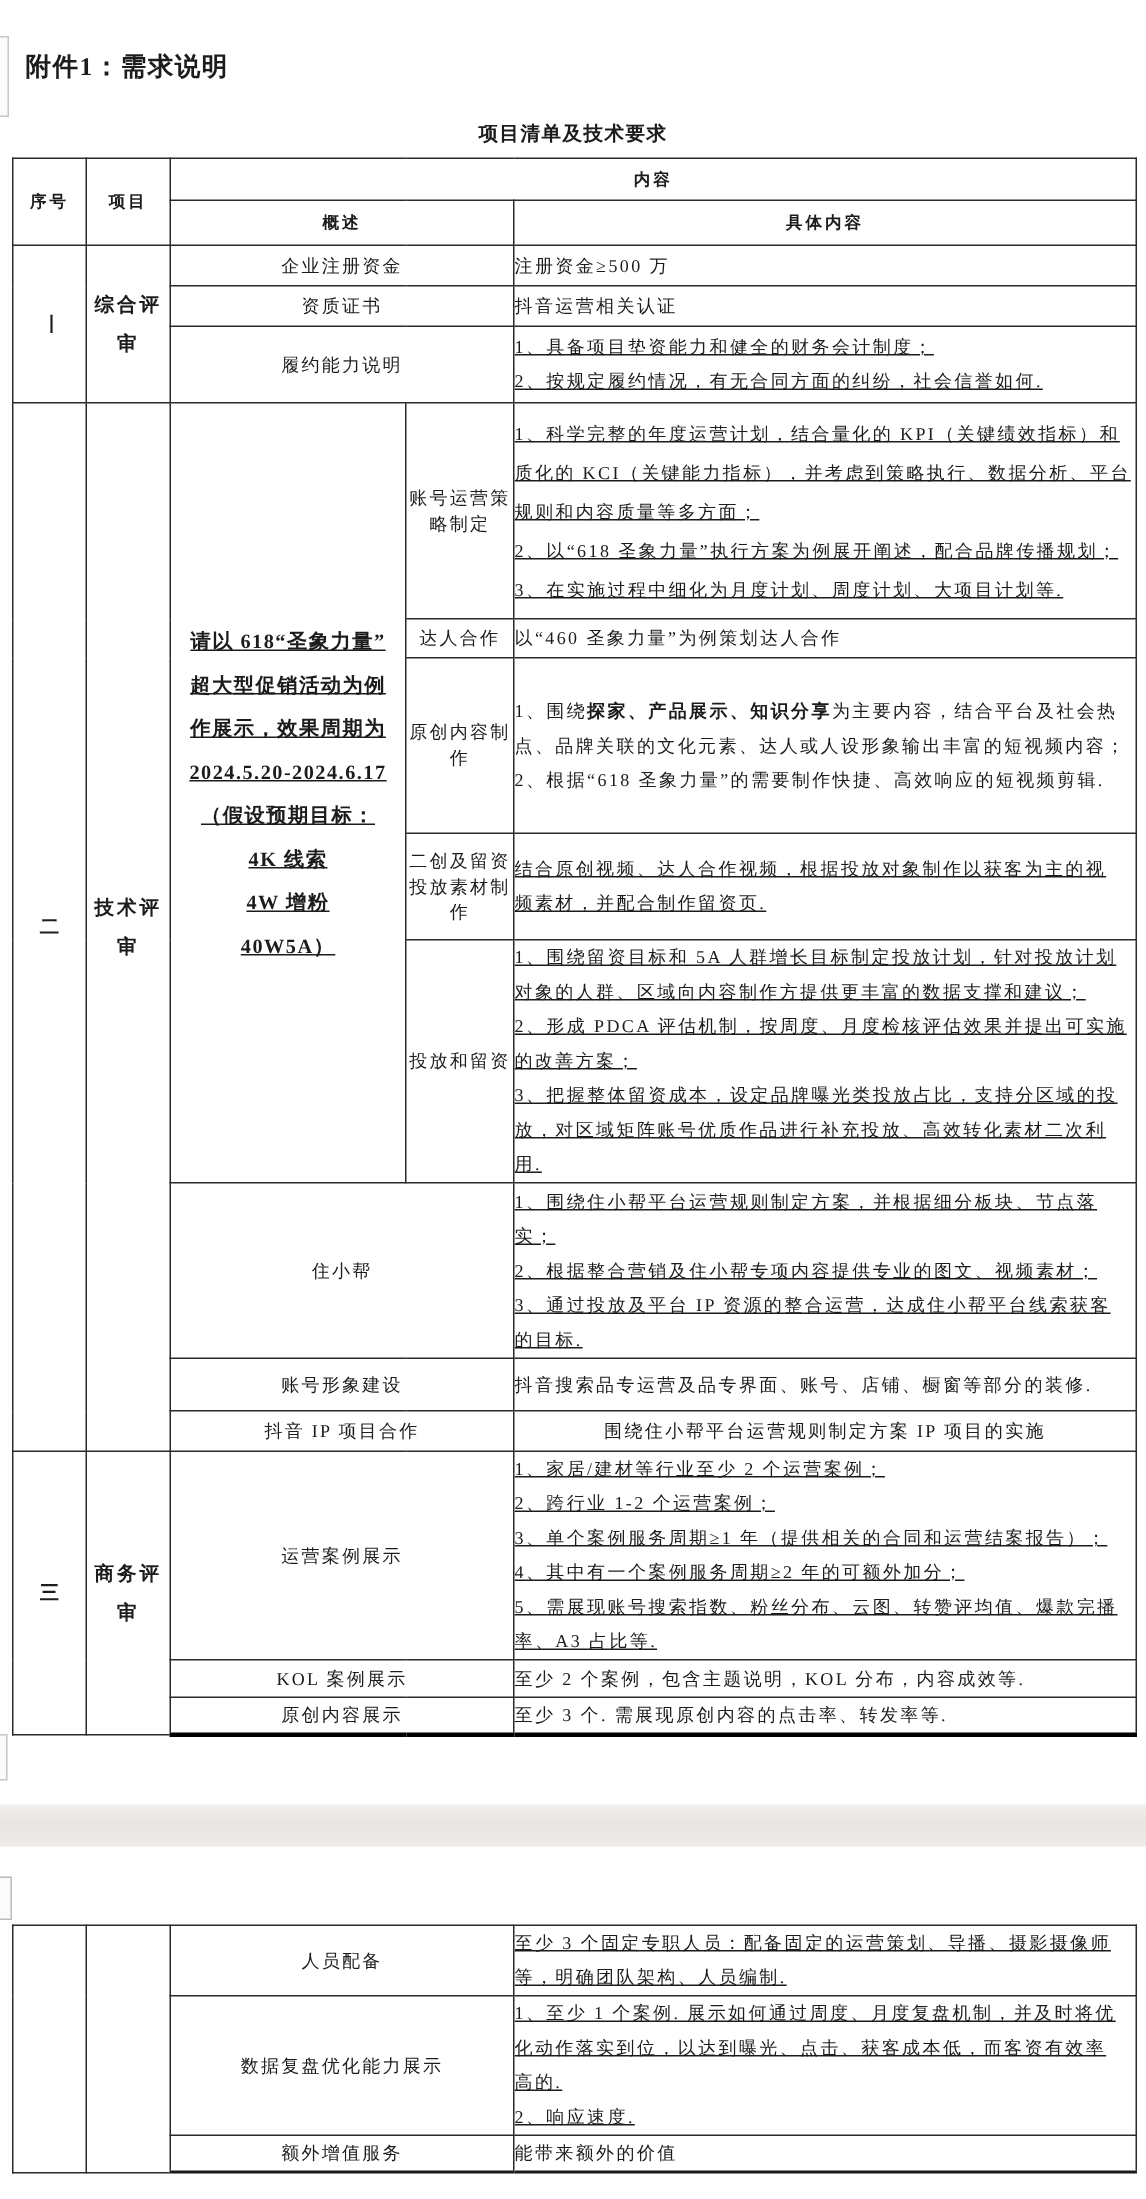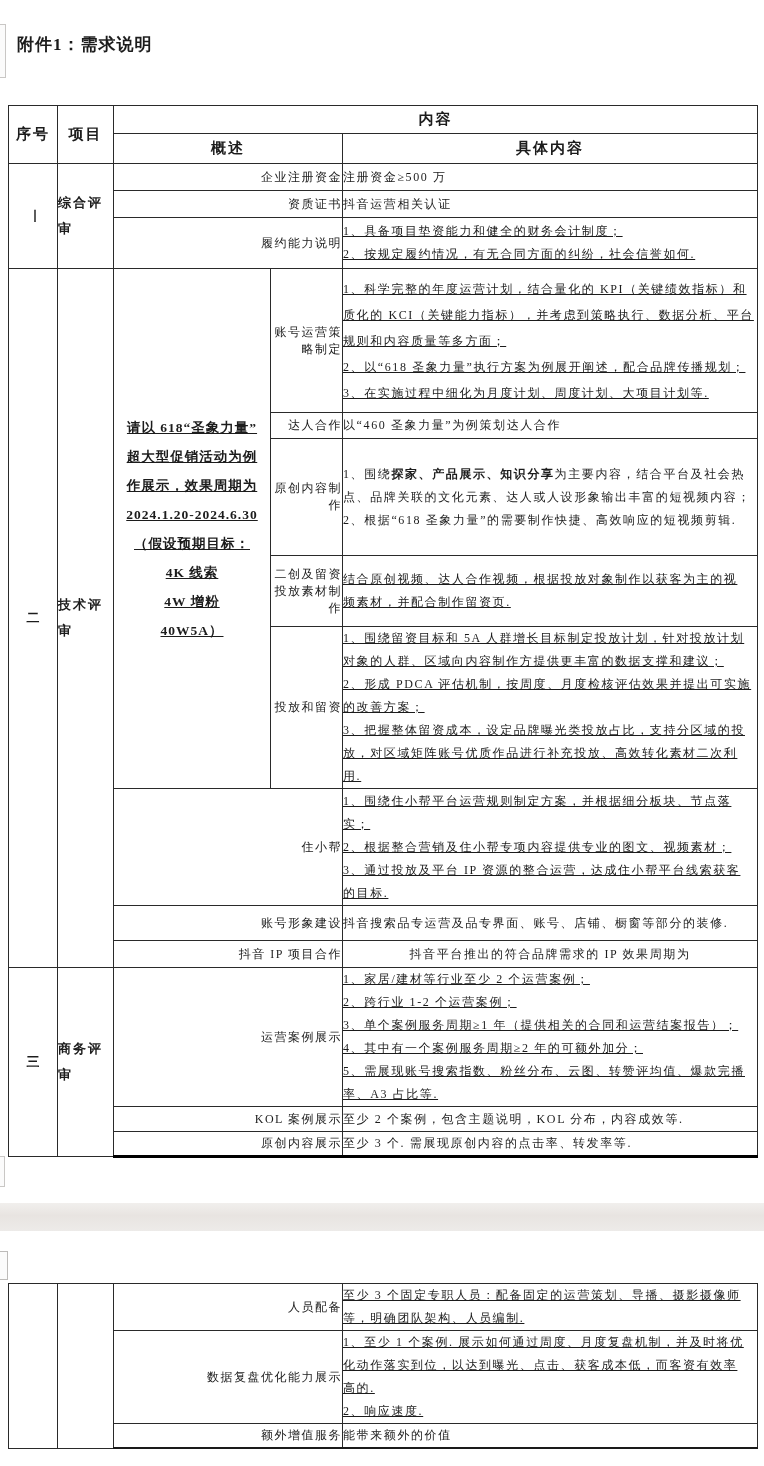--- a/index.html
+++ b/index.html
@@ -16,31 +16,31 @@
     position:absolute; left:0; top:80px; width:764px;
     text-align:center; font-size:13px; font-weight:bold; letter-spacing:1px;
   }
   table.req {
     position:absolute; left:8px; border-collapse:collapse; table-layout:fixed;
     width:749px; font-size:12px;
   }
   #table-main { top:105px; }
   #table-cont { top:1283px;border-radius:27px; }
   .req td, .req th { border:1px solid #2a2a2a; padding:0; overflow:hidden; }
-  .req th { font-size:15px; font-weight:bold; letter-spacing:2px; text-align:center; }
-  .ov { text-align:right; letter-spacing:1.5px; padding:1px 4px;margin-top:40px; }
+  .req th { font-size:11px; font-weight:bold; letter-spacing:2px; text-align:center; }
+  .ov { text-align:center; letter-spacing:1.5px; padding:1px 4px;margin-top:40px; }
   .dt { text-align:left; letter-spacing:1.6px; padding:1px 8px; line-height:23px; }
   .dt.ctr { text-align:center; }
   .pre { white-space:pre-line;text-decoration:underline; }
   .case-cell {
     text-align:center; font-weight:bold; font-size:13.5px;
     line-height:29px; letter-spacing:1px; padding:2px;
   }
   .secno { text-align:center; font-weight:bold; font-size:13px; }
-  .secname { text-align:left; font-weight:bold; font-size:13px; letter-spacing:2px; line-height:26px; padding:0 8px; }
+  .secname { text-align:center; font-weight:bold; font-size:13px; letter-spacing:2px; line-height:26px; padding:0 8px; }
   .rot { display:inline-block; transform:rotate(90deg); }
   .r4dt { line-height:26px; }
   .thick-bottom td { border-bottom:3px solid #000; }
   .t2-bottom td { border-bottom:2px solid #1a1a1a; }
   .page-band {
     position:absolute; left:0; top:1203px; width:764px; height:28px;
     background:linear-gradient(180deg,#f1efed 0%,#e8e4e1 45%,#edebe9 100%);
   }
   .artifact { position:absolute; background:#fbfbfb; border:1px solid #c9c7c5; }
   .a1 { left:-3px; top:24px;   width:7px; height:52px; }
@@ -50,20 +50,21 @@
 </head>
 <body>
 
 <div class="doc">
 
   <div class="artifact a1"></div>
   <div class="artifact a2"></div>
   <div class="artifact a3"></div>
 
   <div class="page-title">附件1：需求说明</div>
+  <div class="table-caption">项目清单及技术要求</div>
 
   <table class="req" id="table-main">
     <colgroup>
       <col style="width:49px">
         <col style="width:56px">
         <col style="width:157px">
         <col style="width:72px">
         <col style="width:415px">
     </colgroup>
 
@@ -93,21 +94,21 @@
       <td class="dt pre">1、具备项目垫资能力和健全的财务会计制度；
 2、按规定履约情况，有无合同方面的纠纷，社会信誉如何.</td>
     </tr>
 
     <tr style="height:144px">
       <td rowspan="8" class="secno">二</td>
       <td rowspan="8" class="secname">技术评审</td>
       <td rowspan="5" class="case-cell pre">请以 618“圣象力量”
 超大型促销活动为例
 作展示，效果周期为
-2024.1.20-2024.6.30
+2024.5.20-2024.6.17
 （假设预期目标：
 4K 线索
 4W 增粉
 40W5A）</td>
       <td class="ov">账号运营策略制定</td>
       <td class="dt pre r4dt">1、科学完整的年度运营计划，结合量化的 KPI（关键绩效指标）和
 质化的 KCI（关键能力指标），并考虑到策略执行、数据分析、平台
 规则和内容质量等多方面；
 2、以“618 圣象力量”执行方案为例展开阐述，配合品牌传播规划；
 3、在实施过程中细化为月度计划、周度计划、大项目计划等.</td>
@@ -145,21 +146,21 @@
 2、根据整合营销及住小帮专项内容提供专业的图文、视频素材；
 3、通过投放及平台 IP 资源的整合运营，达成住小帮平台线索获客
 的目标.</td>
     </tr>
     <tr style="height:35px">
       <td colspan="2" class="ov">账号形象建设</td>
       <td class="dt">抖音搜索品专运营及品专界面、账号、店铺、橱窗等部分的装修.</td>
     </tr>
     <tr style="height:27px">
       <td colspan="2" class="ov">抖音 IP 项目合作</td>
-      <td class="dt ctr">抖音平台推出的符合品牌需求的 IP 效果周期为</td>
+      <td class="dt ctr">围绕住小帮平台运营规则制定方案 IP 项目的实施</td>
     </tr>
 
     <tr style="height:138px">
       <td rowspan="3" class="secno">三</td>
       <td rowspan="3" class="secname">商务评审</td>
       <td colspan="2" class="ov">运营案例展示</td>
       <td class="dt pre">1、家居/建材等行业至少 2 个运营案例；
 2、跨行业 1-2 个运营案例；
 3、单个案例服务周期≥1 年（提供相关的合同和运营结案报告）；
 4、其中有一个案例服务周期≥2 年的可额外加分；

